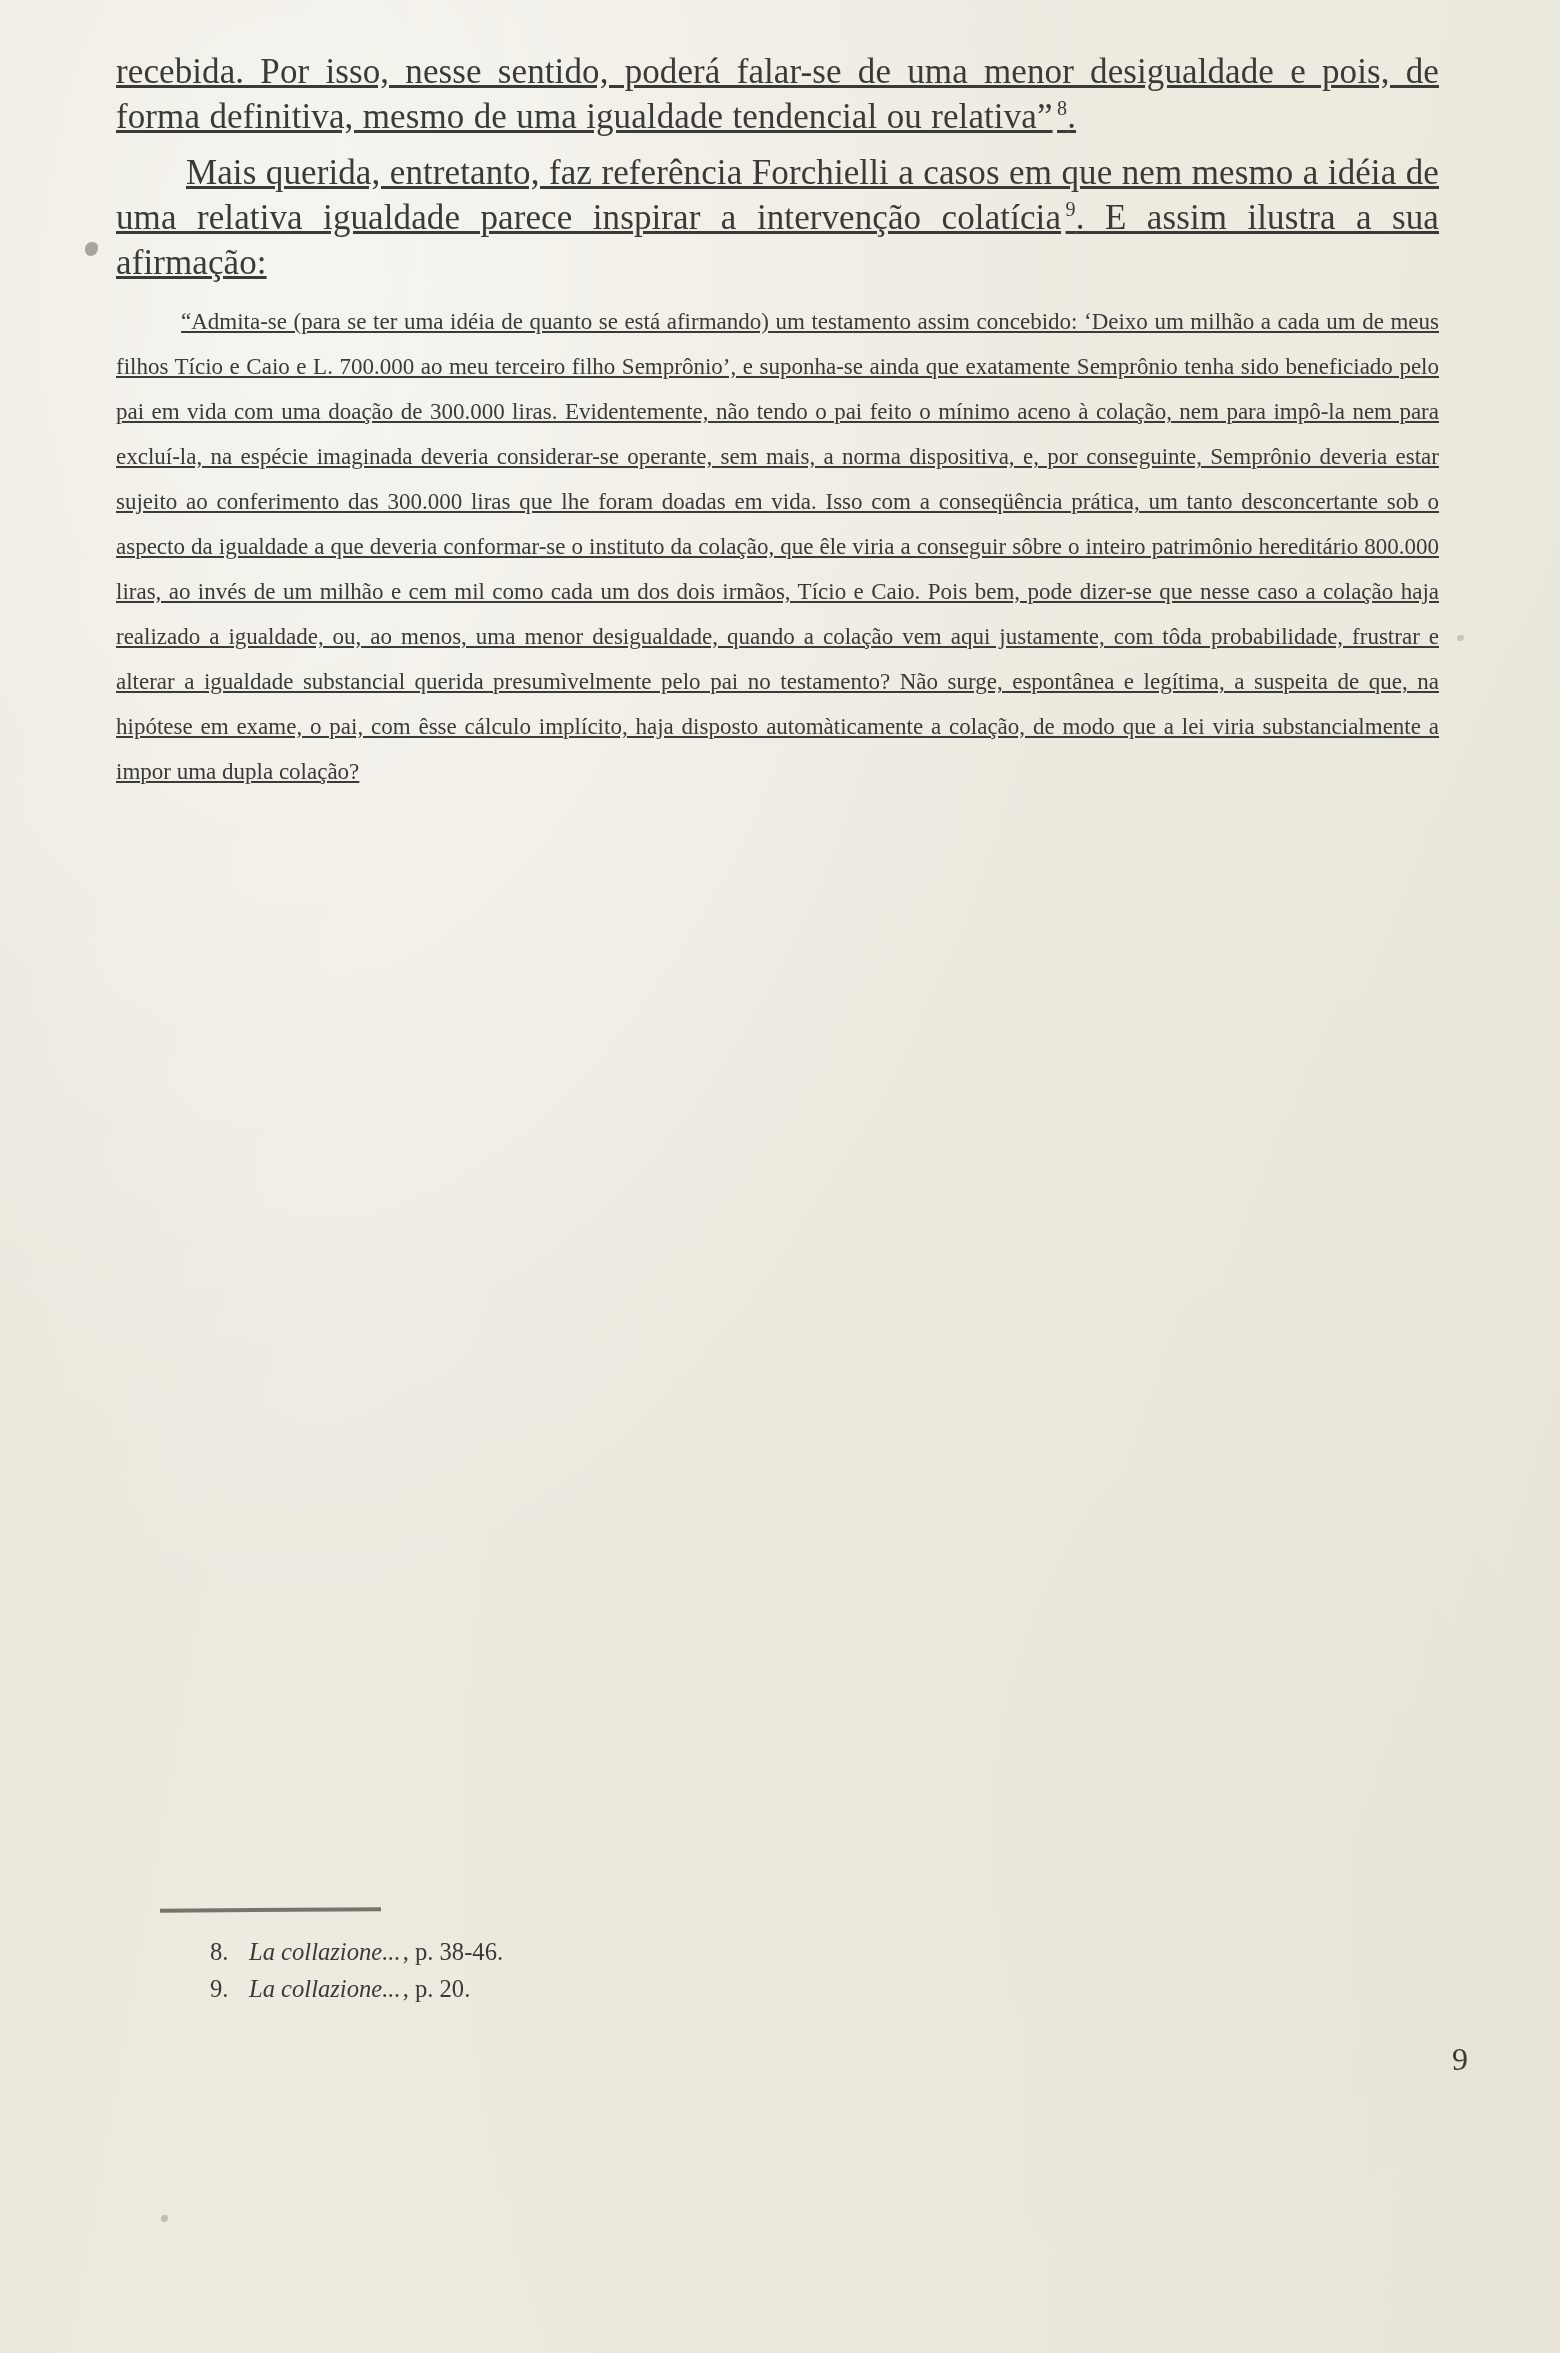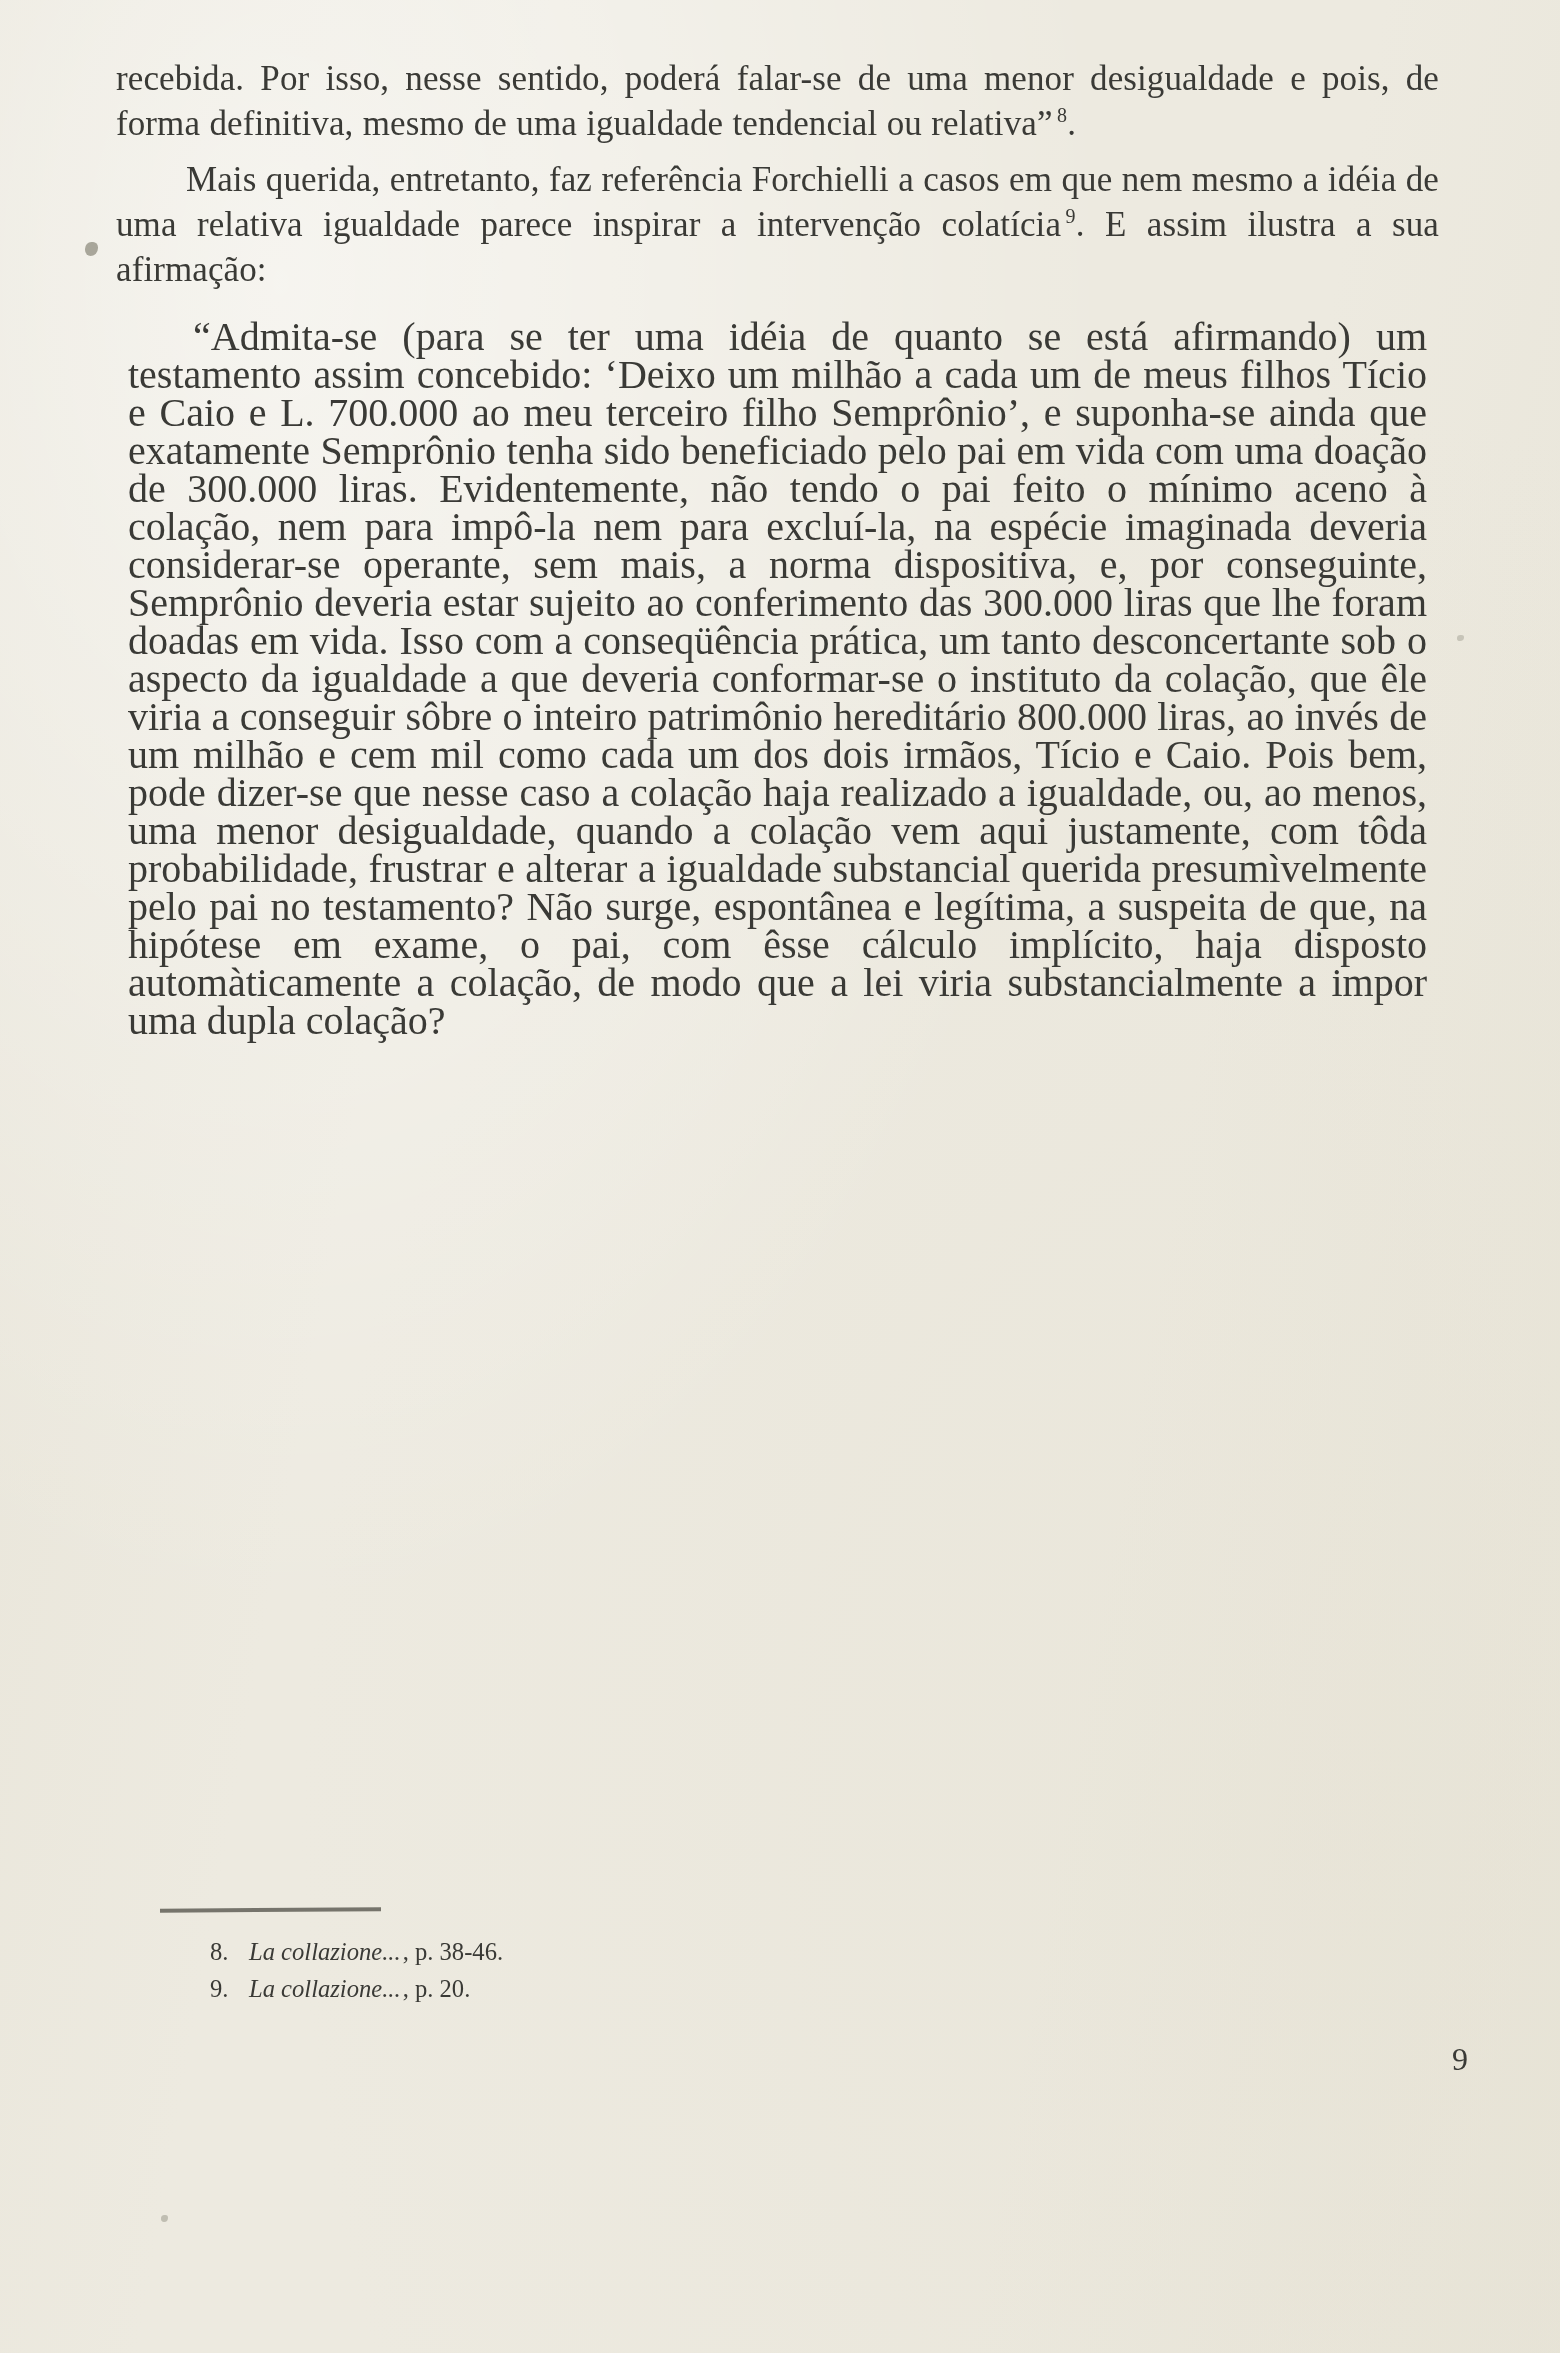--- a/index.html
+++ b/index.html
@@ -22,38 +22,39 @@
     inset: 0;
     pointer-events: none;
     background:
       radial-gradient(ellipse at 18% 12%, rgba(255,255,255,0.55) 0%, rgba(255,255,255,0) 46%),
       radial-gradient(ellipse at 86% 78%, rgba(230,226,212,0.55) 0%, rgba(255,255,255,0) 55%),
       linear-gradient(100deg, rgba(228,224,210,0.55) 0%, rgba(255,255,255,0) 28%, rgba(255,255,255,0) 70%, rgba(226,222,207,0.5) 100%);
   }
   .text-block {
     position: absolute;
     left: 116px;
-    top: 56px;
+    top: 49px;
     width: 1323px;
+    text-decoration: underline;
   }
   p.para {
     margin: 0;
     font-size: 35px;
     line-height: 45px;
     text-align: justify;
     text-justify: inter-word;
     letter-spacing: 0.1px;
     word-spacing: 0.5px;
   }
   p.para.cont { text-indent: 0; }
   p.para.indent { text-indent: 70px; }
   p.quote {
-    margin: 12px;
-    font-size: 40px;
-    line-height: 38px;
+    margin: 0;
+    font-size: 23px;
+    line-height: 45px;
     text-align: justify;
     text-indent: 65px;
   }
   .gap-sm { height: 11px; }
   .gap-md { height: 14px; }
   sup.fn {
     font-size: 20px;
     vertical-align: super;
     line-height: 0;
     padding-left: 4.5px;

